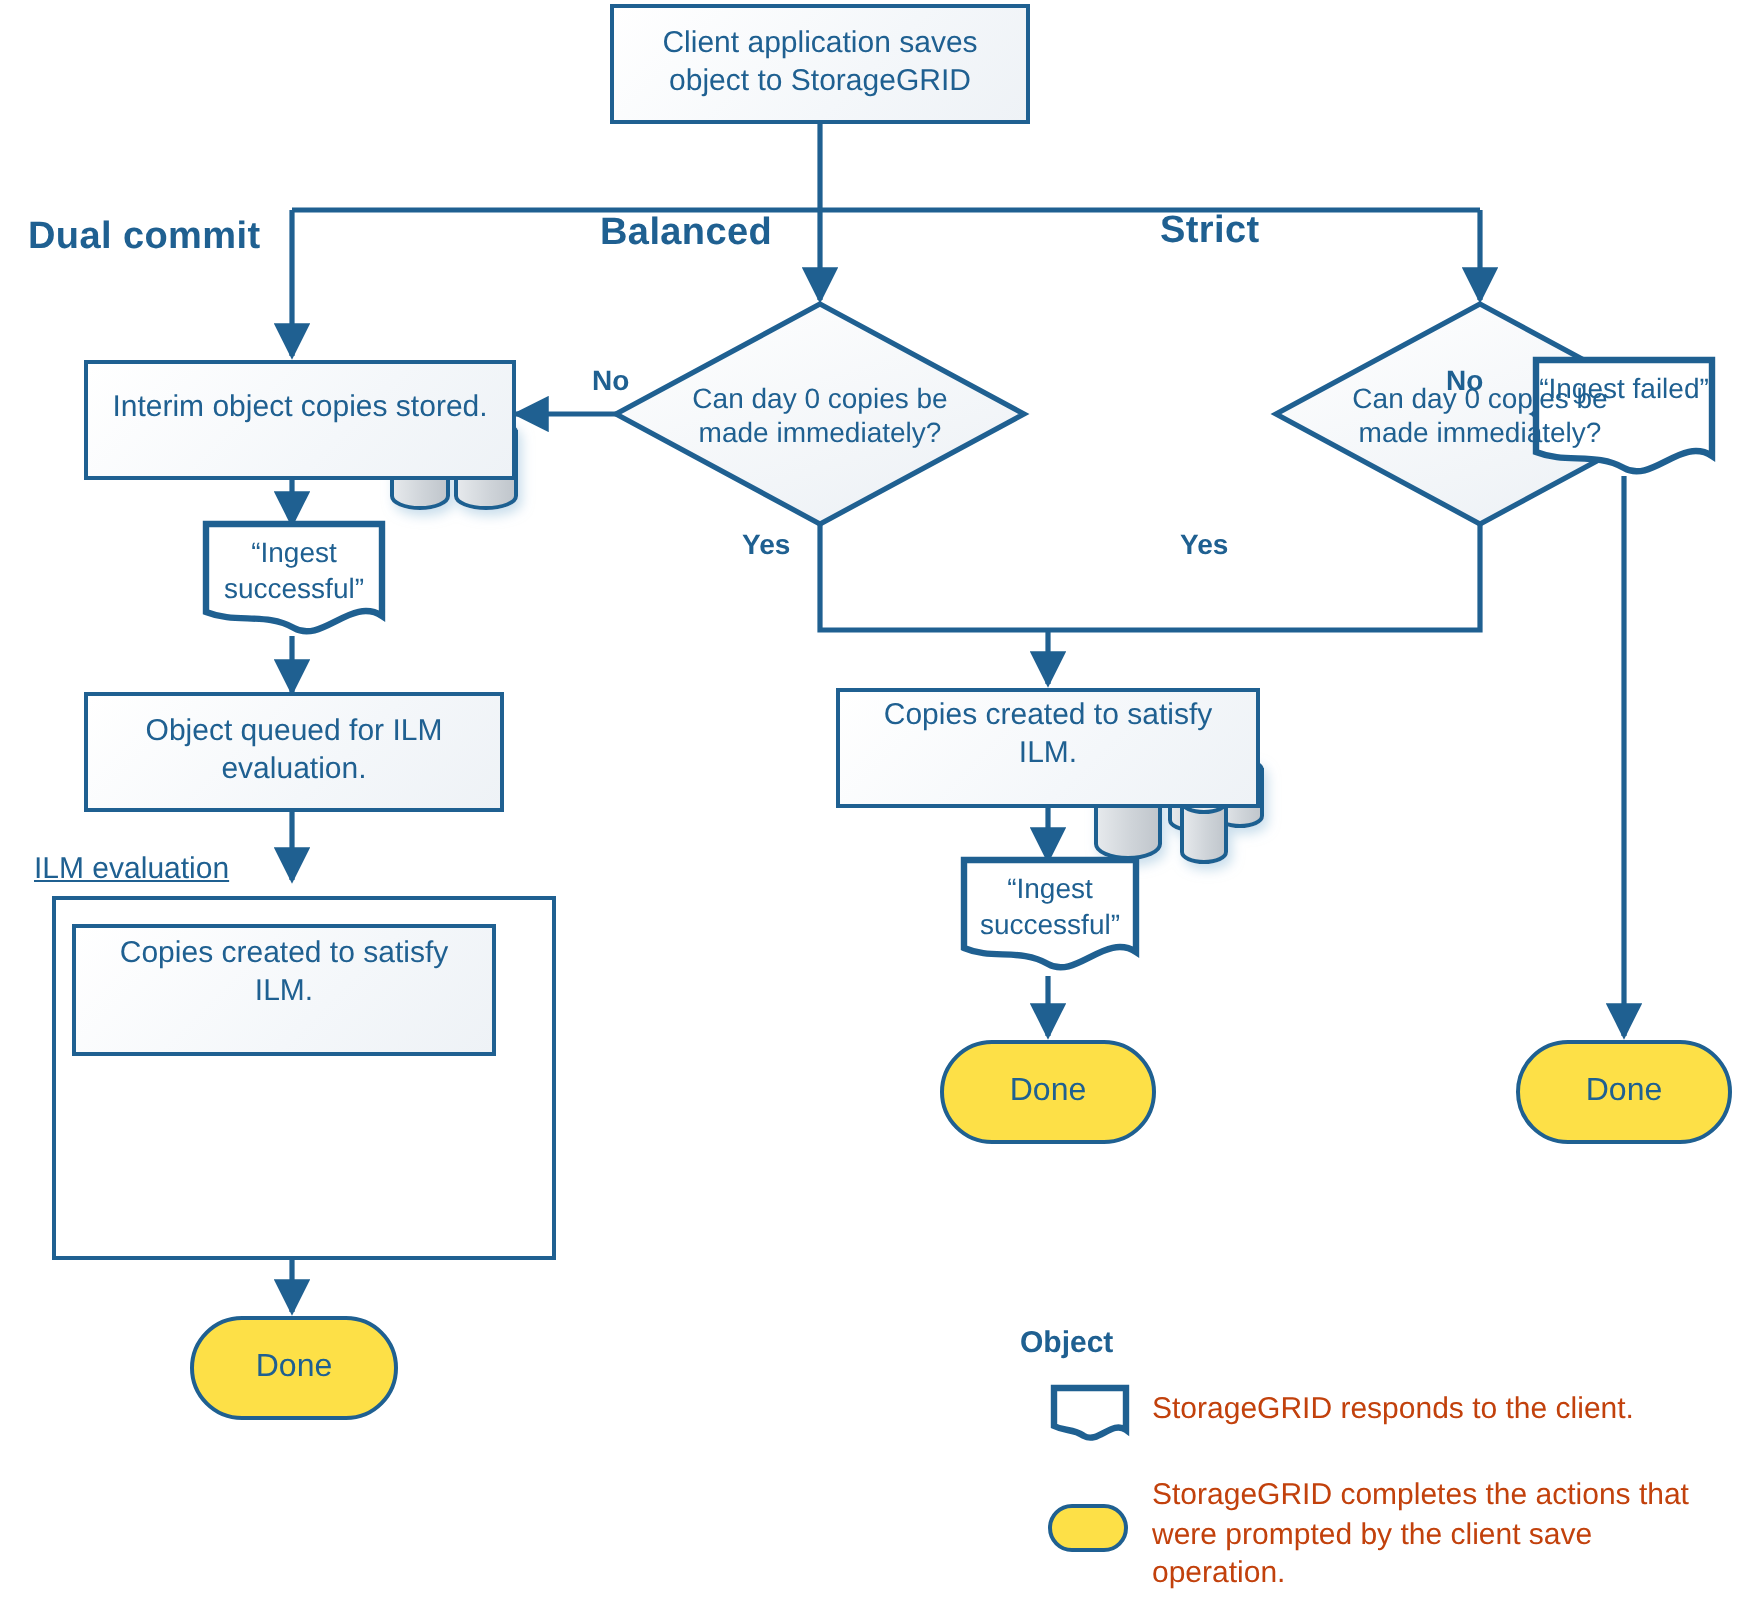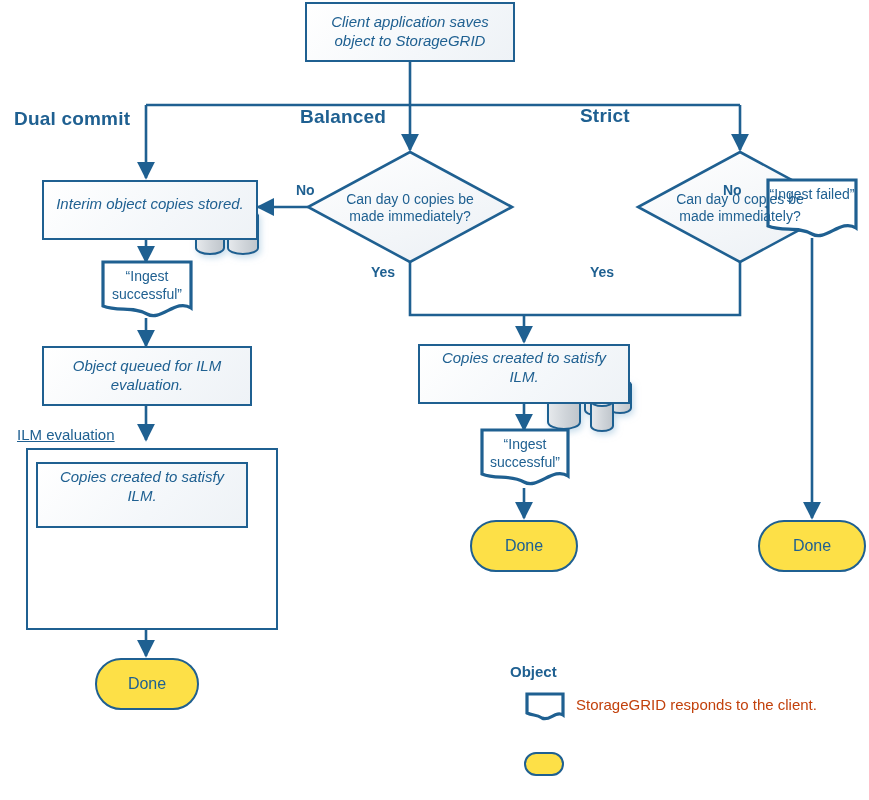--- a/index.html
+++ b/index.html
@@ -4,21 +4,21 @@
 <style>
   html,body{margin:0;padding:0;background:#ffffff;}
   body{width:869px;height:800px;position:relative;overflow:hidden;
        font-family:"Liberation Sans",sans-serif;color:#1f6091;}
   .stage{position:absolute;left:0;top:0;width:869px;height:800px;}
   svg.layer{position:absolute;left:0;top:0;width:869px;height:800px;}
 
   .node{position:absolute;box-sizing:border-box;display:flex;align-items:center;
         justify-content:center;text-align:center;}
   .proc{border:2px solid #1f6091;background:linear-gradient(135deg,#ffffff 0%,#f4f7fa 60%,#eef2f6 100%);
-        color:#1f6091;font-size:15px;line-height:1.25;padding:0 8px;font-style:italic;}
+        color:#1f6091;font-size:15px;line-height:1.25;padding:0 8px;}
   .group-box{border:2px solid #1f6091;background:#ffffff;}
   .group-label{position:absolute;font-size:15px;color:#1f6091;background:#ffffff;padding:0 3px;}
 
   .branch-label{position:absolute;font-weight:bold;font-size:19px;color:#1f6091;letter-spacing:.2px;}
   .edge-label{position:absolute;font-weight:bold;font-size:14px;color:#1f6091;}
 
   .doc-node{position:absolute;}
   .doc-node .txt{position:absolute;left:0;right:0;top:6px;text-align:center;
                  font-size:14px;line-height:1.25;color:#1f6091;}
 
@@ -209,14 +209,15 @@
   <div class="pill" style="left:758px;top:520px;width:108px;height:52px;">
     <span>Done</span>
   </div>
 
   <div class="legend-title" style="left:510px;top:663px;">Object</div>
 
   <div class="legend-text" style="left:576px;top:695px;width:290px;">StorageGRID responds to the client.</div>
 
   <div class="pill" style="left:524px;top:752px;width:40px;height:24px;border-radius:999px;"></div>
 
+  <div class="legend-text" style="left:576px;top:738px;width:290px;">StorageGRID completes the actions that were prompted by the client save operation.</div>
 
 </div>
 
 </body></html>

